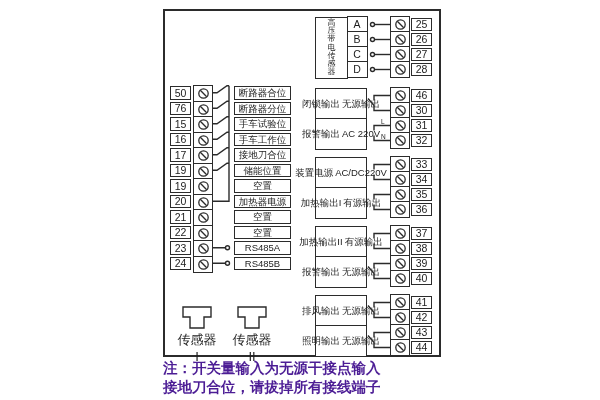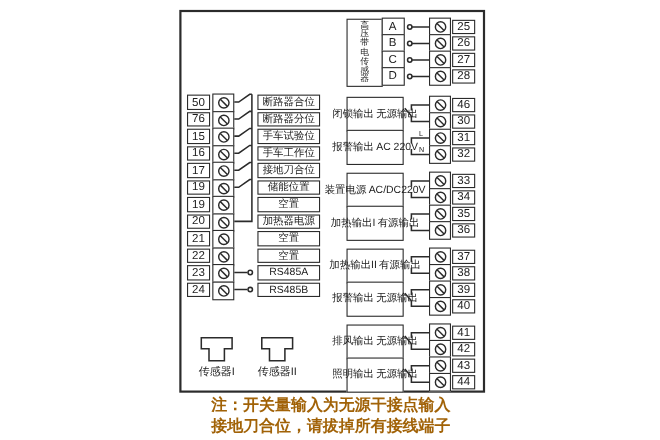--- a/index.html
+++ b/index.html
@@ -14,22 +14,22 @@
   .lbl{width:57px;height:13.5px;font-size:9.5px;white-space:nowrap;}
   .cell{width:21px;height:16.5px;font-size:10.5px;}
   .sec{width:52px;height:31.5px;font-size:9.5px;flex-direction:row;justify-content:center;gap:2px;white-space:nowrap;}
   .vtitle{width:33px;height:61.5px;font-size:8px;}
   .vtitle .vt{width:9px;line-height:8.3px;word-break:break-all;text-align:center;}
   .frame{position:absolute;left:163px;top:9px;width:278px;height:348px;border:2px solid #2b2b2b;box-sizing:border-box;}
   .wire{position:absolute;}
   .wire path,.wire line,.wire circle{stroke:#2b2b2b;fill:none;stroke-width:1.4;}
   .wire circle{fill:#fff;}
   .wire text{fill:#1c1c1c;font-size:6.5px;font-family:"Liberation Sans",sans-serif;stroke:none;}
-  .slabel{position:absolute;width:42px;text-align:center;font-size:10px;}
-  .note{position:absolute;left:192px;font-size:14.5px;font-weight:600;color:#a16207;white-space:nowrap;}
+  .slabel{position:absolute;width:42px;text-align:center;font-size:13px;}
+  .note{position:absolute;left:163px;font-size:14.5px;font-weight:600;color:#4c1d95;white-space:nowrap;}
   .screwicon{display:flex;align-items:center;justify-content:center;}
 </style>
 </head>
 <body>
 
 <div class="canvas">
   <div class="frame"></div>
 
   <div class="box tnum" style="left:170px;top:86px">50</div>
   <div class="box tnum" style="left:170px;top:101.5px">76</div>

